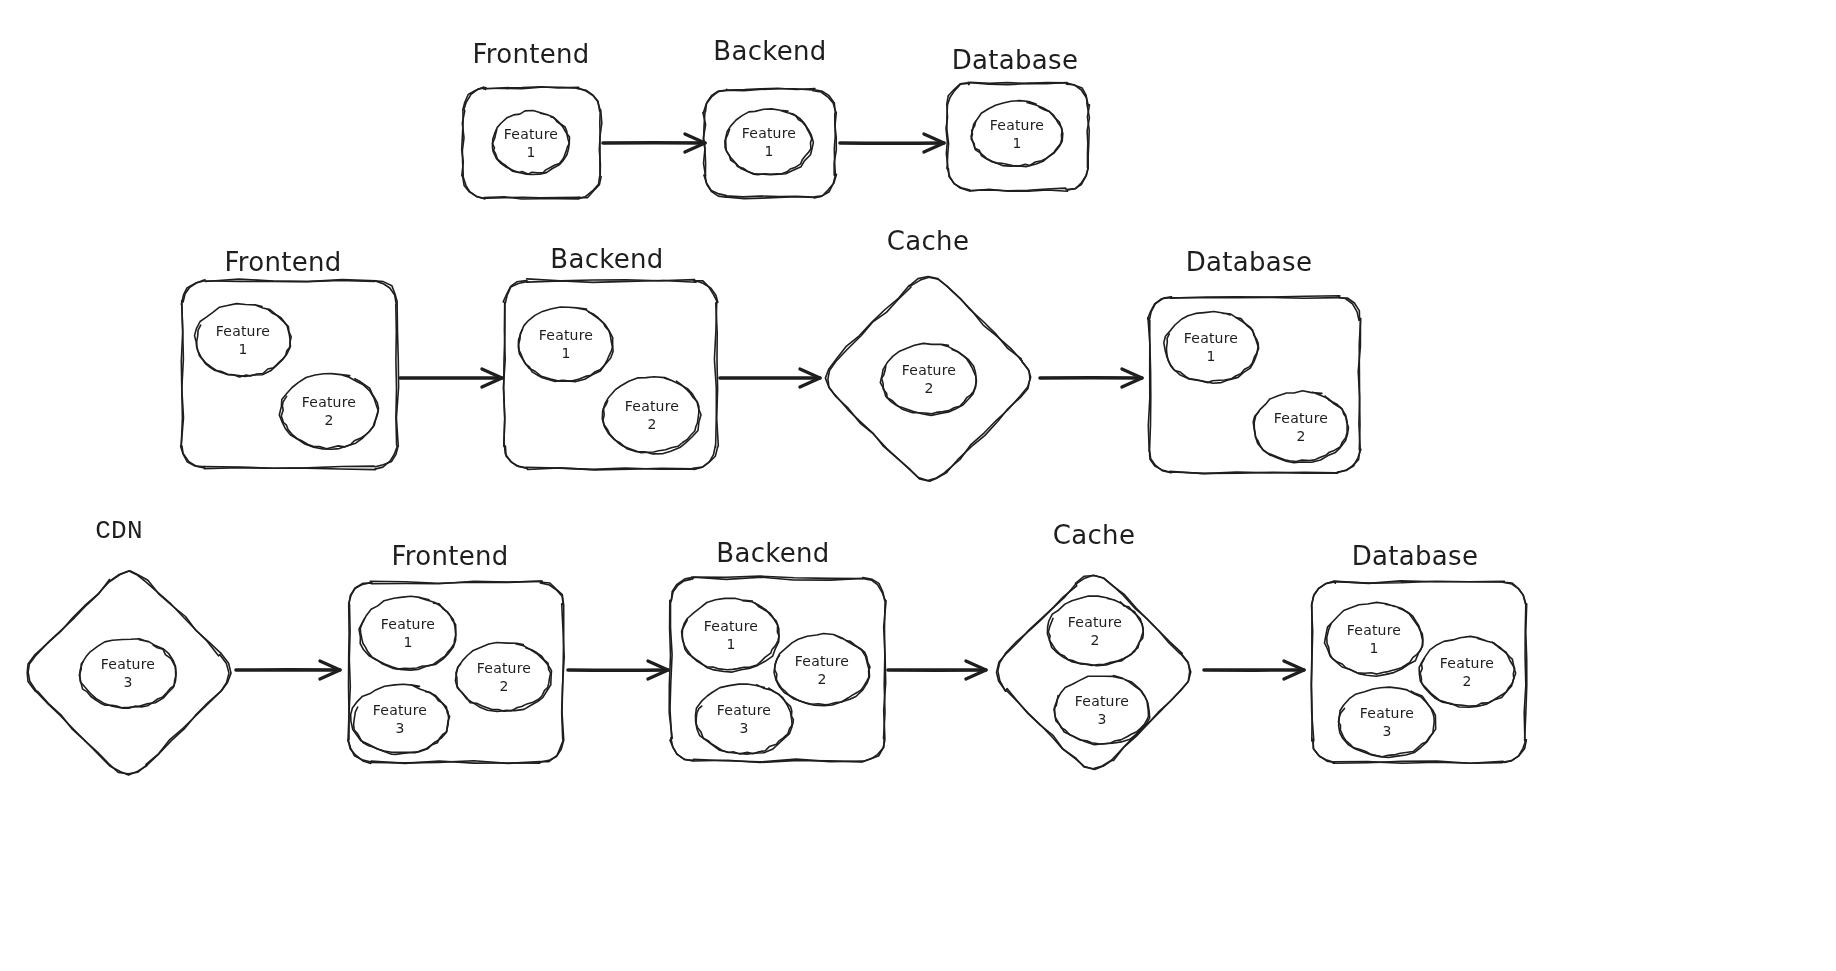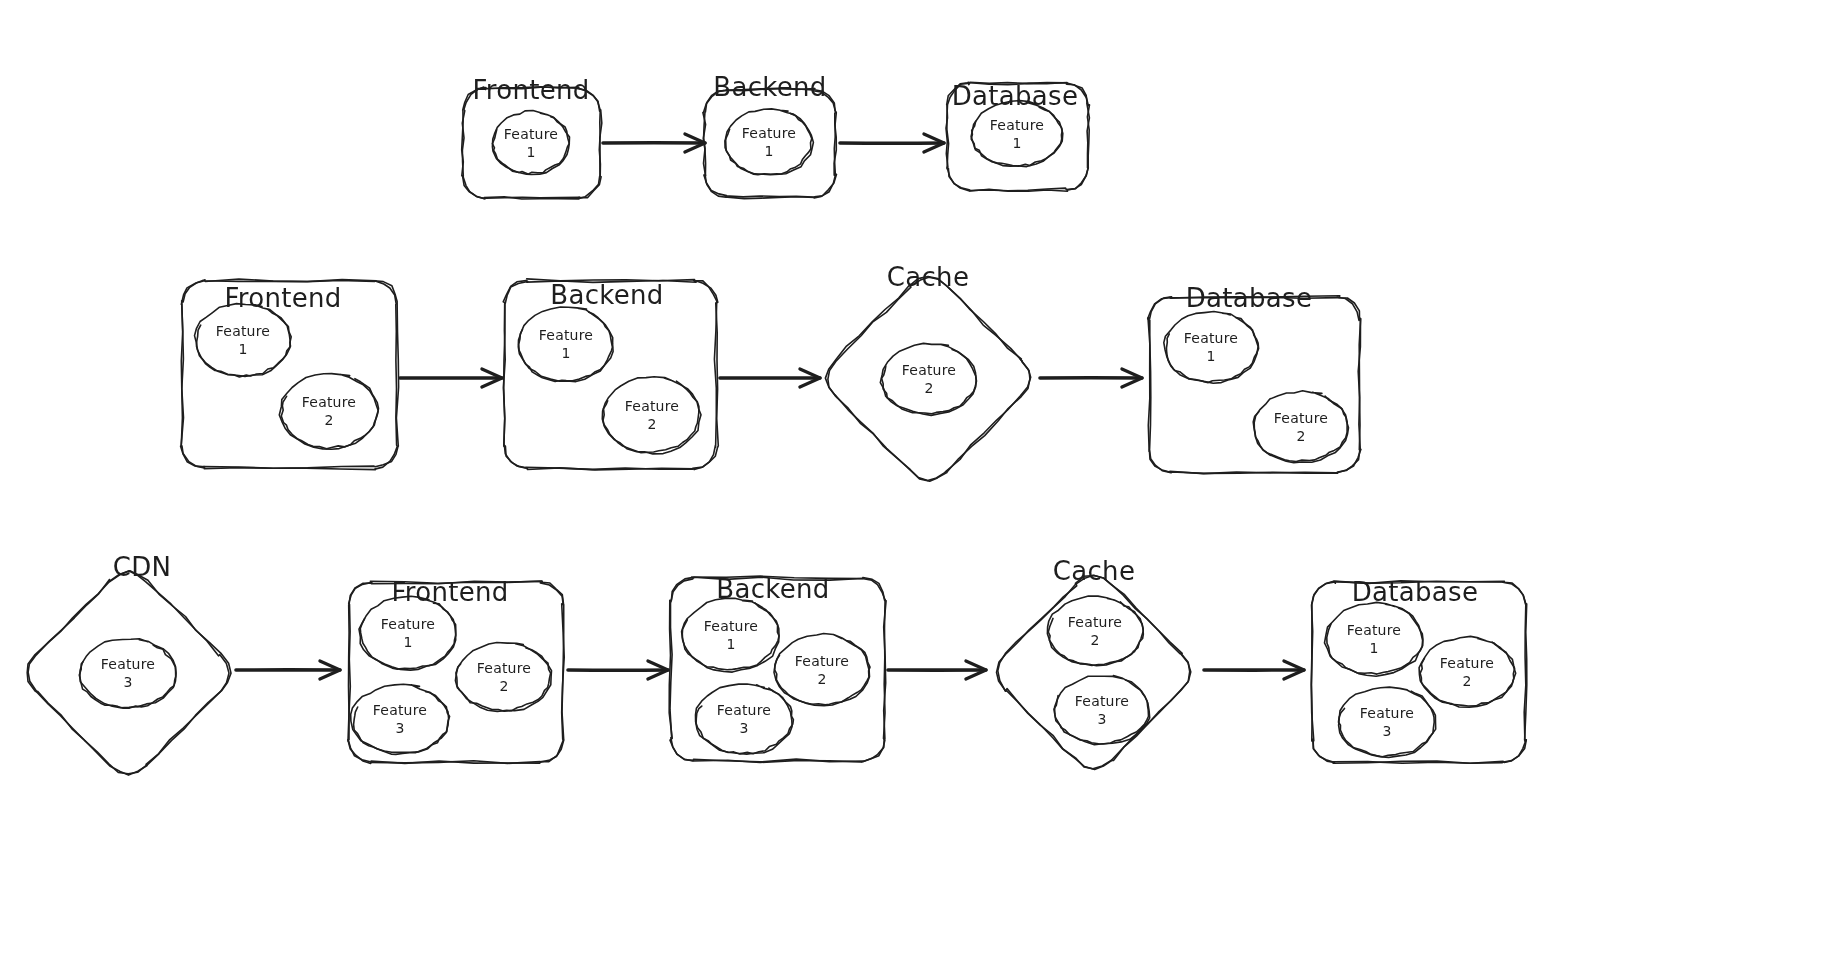--- a/index.html
+++ b/index.html
@@ -40,21 +40,20 @@
   .arrow-head { stroke-width: 3.2; }
 
   .node-title {
     position: absolute;
     font-size: 26px;
     line-height: 1.1;
     white-space: nowrap;
     transform: translateX(-50%);
     letter-spacing: 0.3px;
     color: #1e1e1e;
-    margin-top: 36px;
   }
   .feature-label {
     position: absolute;
     font-size: 14px;
     line-height: 1.25;
     text-align: center;
     transform: translate(-50%, -50%);
     white-space: pre-line;
     color: #1e1e1e;
     letter-spacing: 0.2px;
@@ -267,21 +266,21 @@
       <div class="feature-label" style="left: 929px; top: 379px;">Feature
 2</div>
       <div class="node-title" style="left: 928px; top: 227px;">Cache</div>
       <div class="feature-label" style="left: 1211px; top: 347px;">Feature
 1</div>
       <div class="feature-label" style="left: 1301px; top: 427px;">Feature
 2</div>
       <div class="node-title" style="left: 1249px; top: 248px;">Database</div>
       <div class="feature-label" style="left: 128px; top: 673px;">Feature
 3</div>
-      <div class="node-title" style="left: 142px; top: 517px;">CDN</div>
+      <div class="node-title" style="left: 119px; top: 517px; font-family: Liberation Mono, monospace;">CDN</div>
       <div class="feature-label" style="left: 408px; top: 633px;">Feature
 1</div>
       <div class="feature-label" style="left: 504px; top: 677px;">Feature
 2</div>
       <div class="feature-label" style="left: 400px; top: 719px;">Feature
 3</div>
       <div class="node-title" style="left: 450px; top: 542px;">Frontend</div>
       <div class="feature-label" style="left: 731px; top: 635px;">Feature
 1</div>
       <div class="feature-label" style="left: 822px; top: 670px;">Feature

